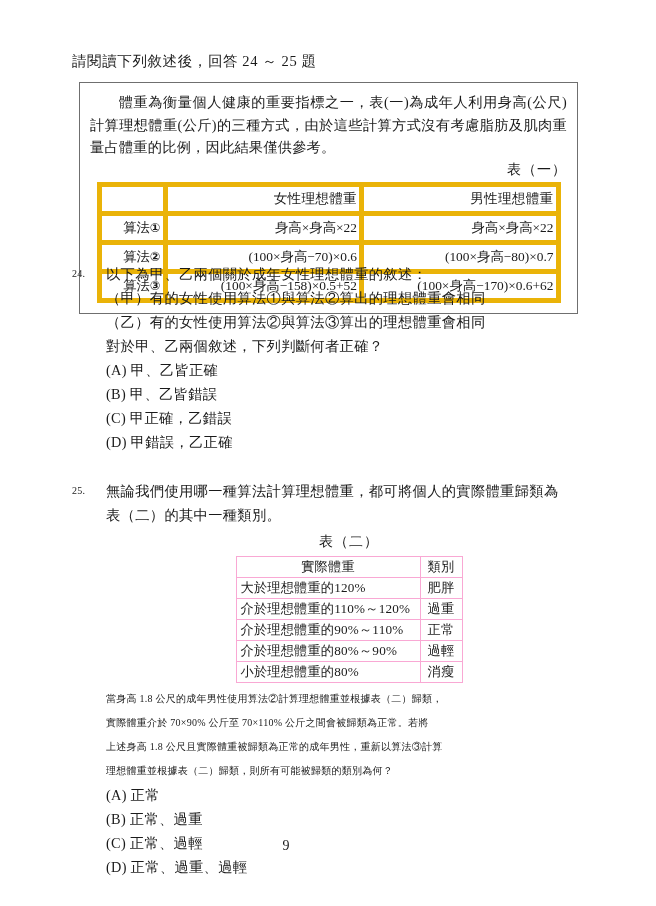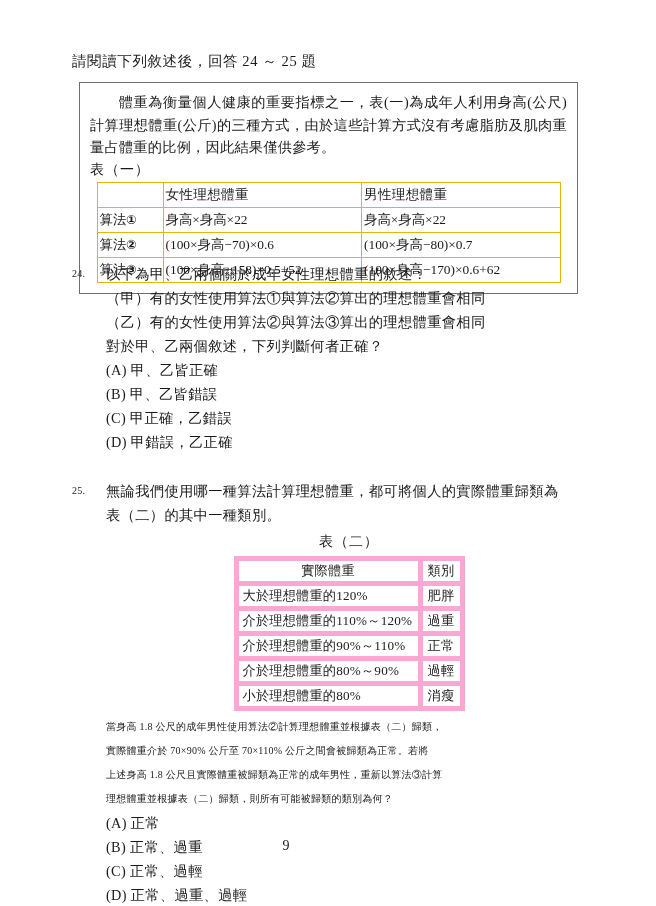--- a/index.html
+++ b/index.html
@@ -47,37 +47,37 @@
   .passage-text {
     font-size: 14.2px;
     line-height: 22.5px;
     letter-spacing: 0.25px;
     text-align: justify;
     text-justify: inter-character;
   }
   .passage-text .indent { display: inline-block; width: 2em; }
 
   .table-caption {
-    text-align: left;
+    text-align: right;
     font-size: 14px;
     margin-top: 2px;
     margin-bottom: 3px;
     letter-spacing: 1px;
   }
 
   
   .t1-wrap { display: flex; justify-content: center; }
   table.t1 {
     border-collapse: collapse;
     width: 464px;
     table-layout: fixed;
   }
   table.t1 td, table.t1 th {
-    border: 1px solid #eab308;
-    text-align: left;
+    border: 5px solid #eab308;
+    text-align: right;
     font-size: 13.4px;
     font-weight: normal;
     padding: 2px 2px 3px 2px;
     height: 19px;
     line-height: 17px;
     letter-spacing: 0.3px;
   }
   table.t1 col.c1 { width: 66px; }
   table.t1 .hdr { font-size: 13.6px; }
   table.t1 .formula { font-weight: normal; letter-spacing: 0px; }
@@ -120,21 +120,21 @@
     letter-spacing: 1px;
     margin: 3px 0 2px 0;
   }
   .t2-wrap { display: flex; justify-content: center; }
   table.t2 {
     border-collapse: collapse;
     table-layout: fixed;
     width: 226px;
   }
   table.t2 td {
-    border: 5px solid #f9a8d4;
+    border: 1px solid #f9a8d4;
     font-size: 13.2px;
     padding: 1px 4px 2px 4px;
     height: 17px;
     line-height: 16px;
     letter-spacing: 0.2px;
   }
   table.t2 col.a { width: 184px; }
   table.t2 col.b { width: 42px; }
   table.t2 .cat { text-align: center; }
   table.t2 .hdr { text-align: center; }

